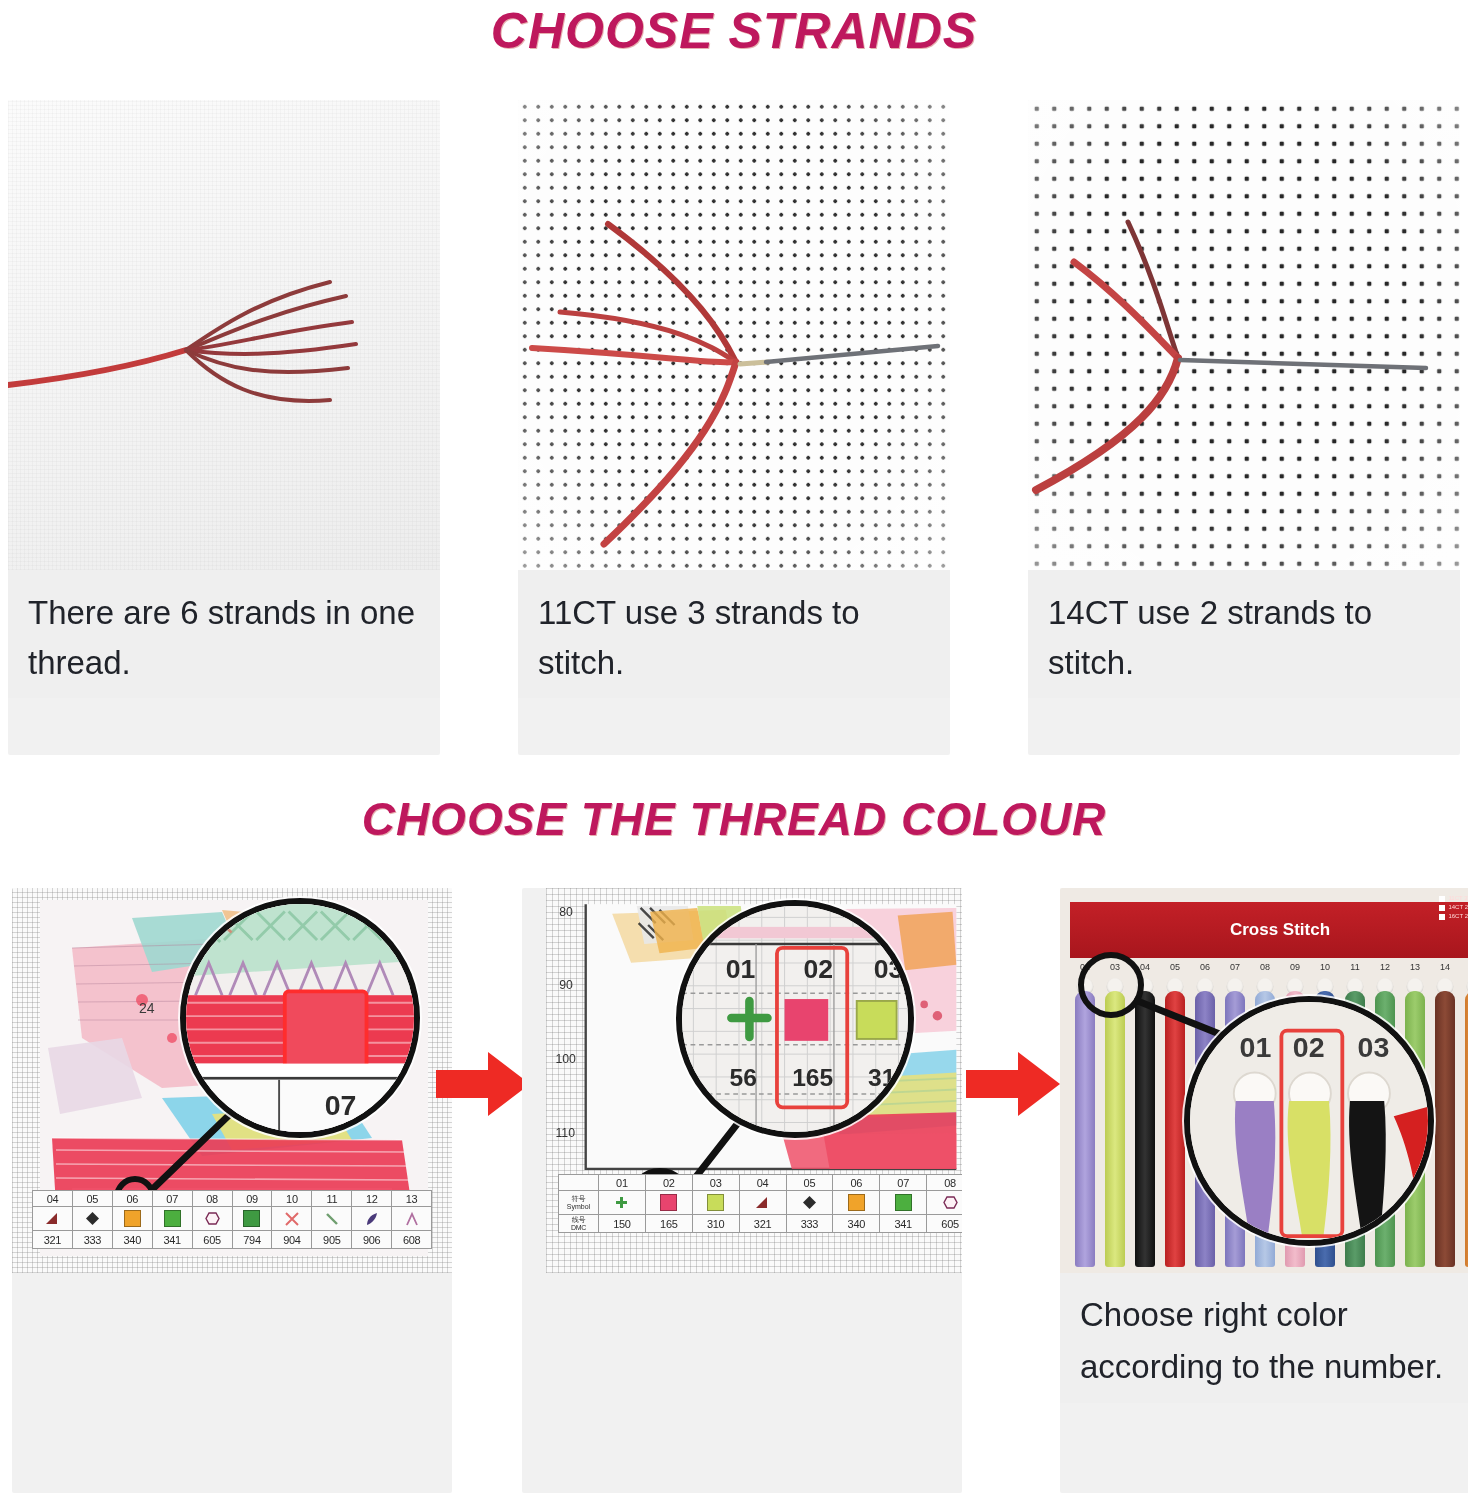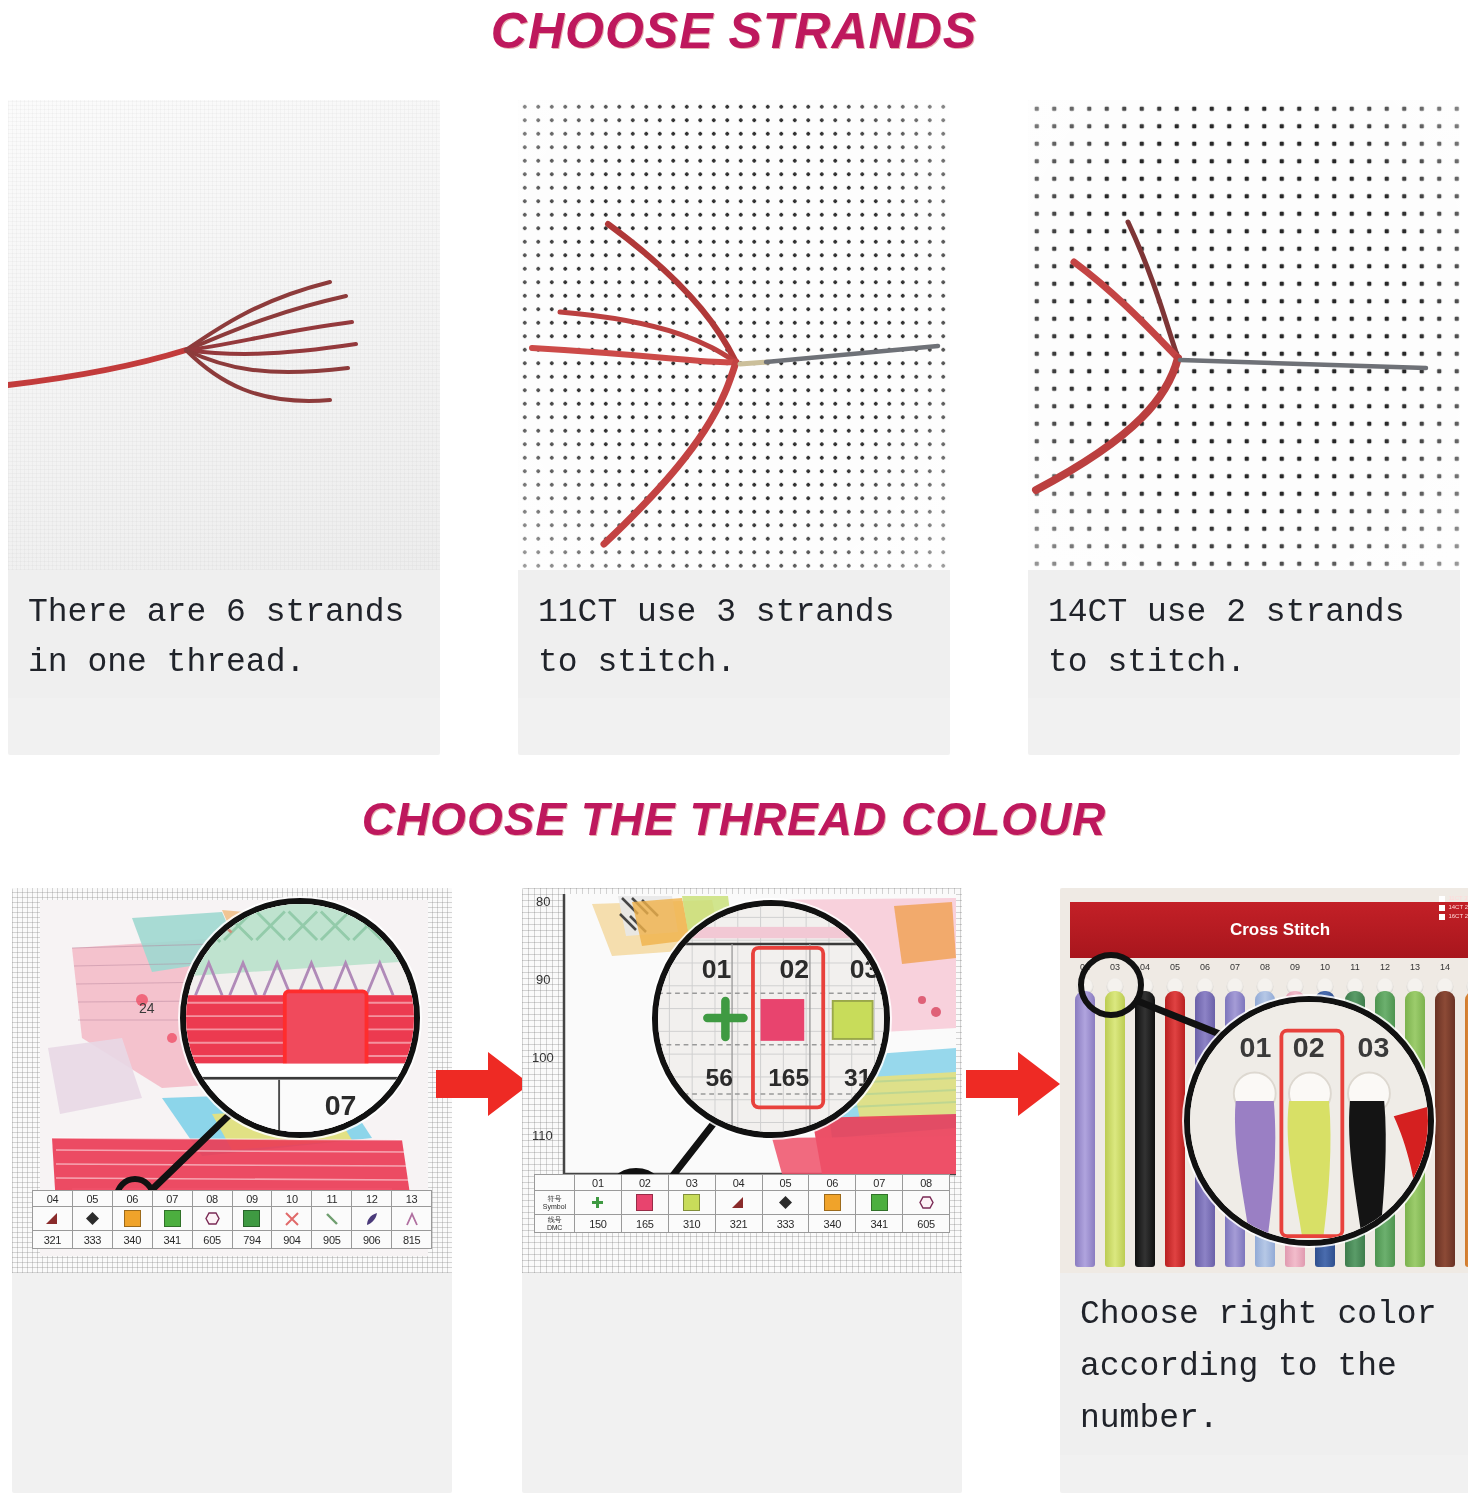--- a/index.html
+++ b/index.html
@@ -31,21 +31,20 @@
     overflow: hidden;
     border-radius: 2px;
   }
   .card .photo { position: relative; width: 100%; overflow: hidden; background: #fff; }
   .card .caption {
     padding: 18px 20px 10px 20px;
     font-size: 33px;
     line-height: 50px;
     color: #20232a;
     background: #efefef;
-    font-family: Liberation Mono, monospace;
   }
   .r1 { width: 432px; height: 655px; }
   .r1 .photo { height: 470px; }
   .r2 { width: 440px; height: 605px; }
   .r2 .photo { height: 385px; background:#fff; }
   .r2 .caption { font-size: 33px; line-height: 52px; padding-top: 16px; }
 
   
   .fabric-plain {
     position:absolute; inset:0;
@@ -360,33 +359,33 @@
             </div>
           <div class="cell dmc">906</div>
         </div>
         <div class="lcol">
           <div class="cell num">13</div>
           <div class="cell sym">
               <svg width="16" height="16" viewBox="0 0 16 16">
                 <path d="M3 14 L8 3 L13 14" fill="none" stroke="#b06fa0" stroke-width="1.8"></path>
               </svg>
             </div>
-          <div class="cell dmc">815</div>
+          <div class="cell dmc">608</div>
         </div>
       </div>
     </div>
   </div>
 
   <div class="arrow" style="left:436px; top:1050px;">
     <svg viewBox="0 0 96 68">
         <path d="M0 20 L52 20 L52 2 L94 34 L52 66 L52 48 L0 48 Z" fill="#ee2a24"></path>
       </svg>
   </div>
 
-  <div class="card r2" style="left:522px; top:888px;">
+  <div class="card r2" style="left:522px; top:888px;padding-left:24px;">
     <div class="photo">
       <div class="chart-grid"></div>
 
       <svg viewBox="0 0 440 385" style="position:absolute;inset:0;width:100%;height:100%;">
         <rect x="42" y="6" width="392" height="280" fill="#fafafa"></rect>
         <path d="M42 6 L42 286 L434 286" stroke="#444" stroke-width="2.5" fill="none"></path>
         <path d="M230 12 L434 10 L434 140 L250 150 Z" fill="#f7c9d6" opacity="0.85"></path>
         <path d="M70 16 L190 12 L200 60 L90 68 Z" fill="#f3d8a0" opacity="0.85"></path>
         <path d="M96 8 L150 8 L156 44 L104 48 Z" fill="#e8e8e8" opacity="0.9"></path>
         <g stroke="#2b2b2b" stroke-width="2.5" opacity="0.85">

